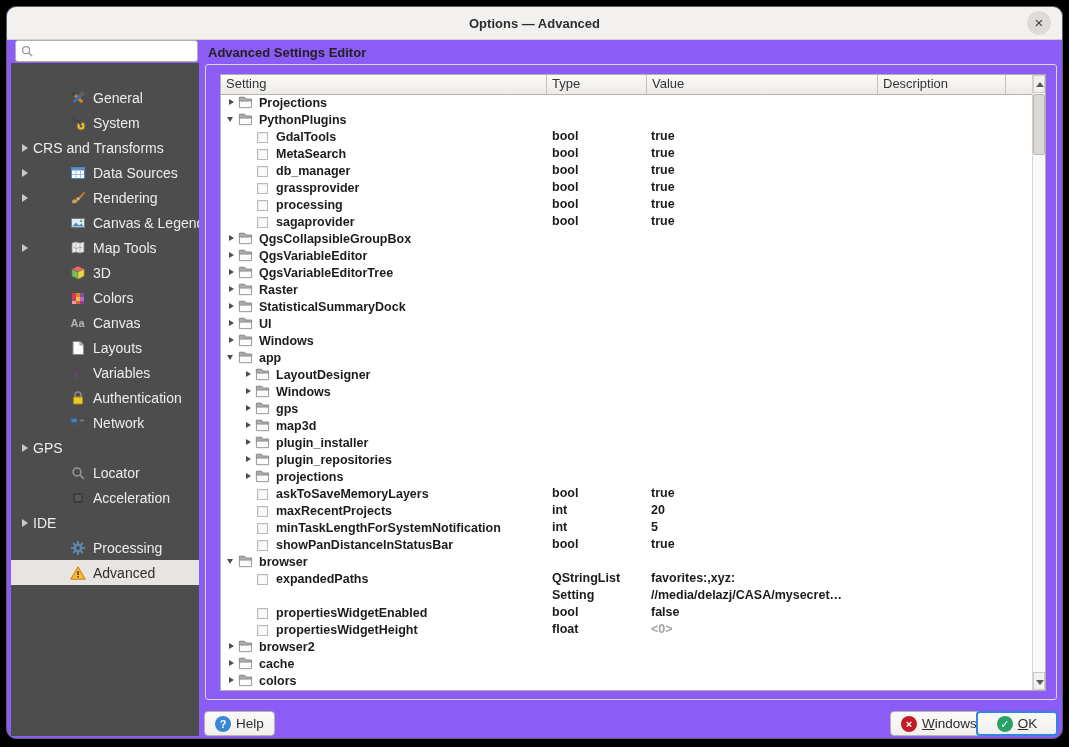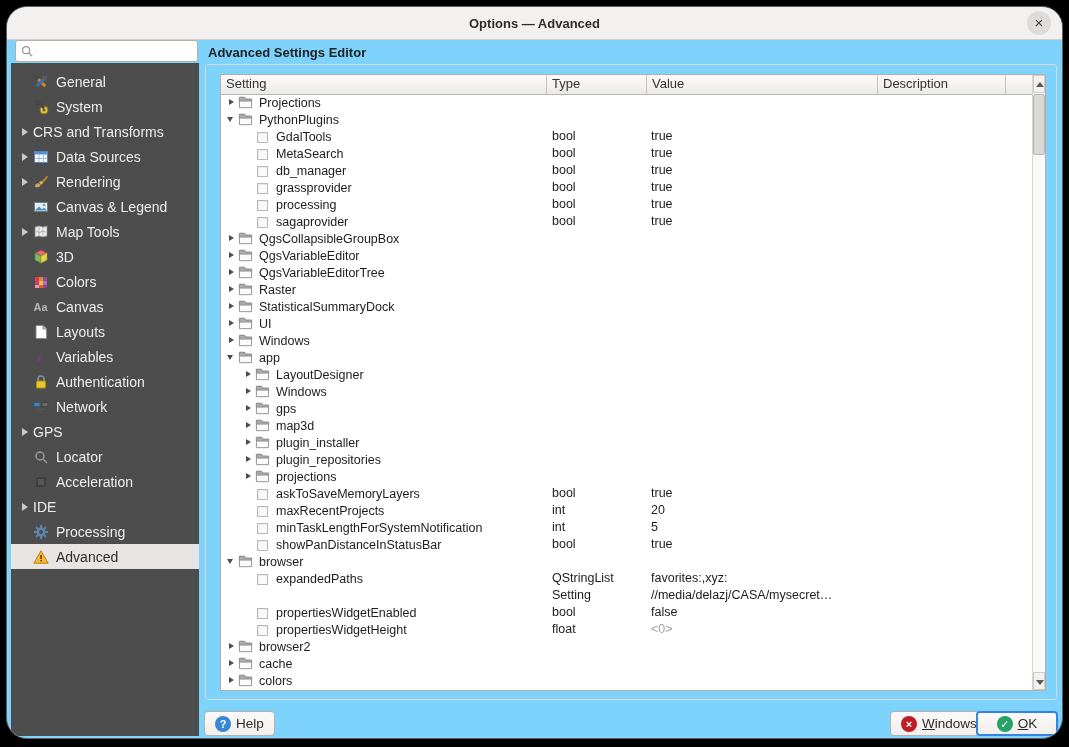--- a/index.html
+++ b/index.html
@@ -3,21 +3,21 @@
 <meta charset="utf-8">
 <style>
   html,body{margin:0;padding:0;}
   body{
     width:1069px;height:747px;background:#000;position:relative;overflow:hidden;
     font-family:"Liberation Sans","DejaVu Sans",sans-serif;
     -webkit-font-smoothing:antialiased;
   }
   #window{
     position:absolute;left:6px;top:6px;width:1057px;height:733px;
-    background:#7dd3fc;border-radius:21px;border:1px solid #606060;
+    background:#8b5cf6;border-radius:10px;border:1px solid #606060;
     box-sizing:border-box;overflow:hidden;
   }
   
   #titlebar{
     position:absolute;left:0;top:0;right:0;height:32px;
     background:#f3f1ef;border-bottom:1px solid #d2cec9;
     display:flex;align-items:center;justify-content:center;
   }
   #title{font-size:13px;font-weight:bold;color:#2d2d2d;}
   #close-btn{
@@ -28,54 +28,54 @@
   
   #search-wrap{position:absolute;left:8px;top:33px;width:183px;height:22px;}
   #search-input{
     width:100%;height:100%;box-sizing:border-box;border:1px solid #b3afab;border-radius:3px;
     background:#fff;padding:0 4px 0 22px;font-size:12px;color:#333;outline:none;
   }
   #search-icon{position:absolute;left:5px;top:4px;width:14px;height:14px;}
   
   #sidebar{
     position:absolute;left:4px;top:56px;width:188px;bottom:2px;
-    background:#4d4d4d;overflow:hidden;padding-top:6px;box-sizing:border-box;
+    background:#4d4d4d;overflow:hidden;padding-top:22px;box-sizing:border-box;
   }
   .side-item{
     height:25px;display:flex;align-items:center;padding-left:8px;
     color:#ededed;font-size:14px;white-space:nowrap;cursor:default;
   }
   .side-item.selected{background:#e7e4e1;color:#2f2f2f;}
   .sarrow{width:14px;height:25px;position:relative;flex:none;}
   .sarrow.has::after{
     content:"";position:absolute;left:3px;top:9px;
     border-left:6px solid #c9c9c9;border-top:4px solid transparent;border-bottom:4px solid transparent;
   }
-  .sicon{width:16px;height:16px;flex:none;margin-right:7px;display:inline-block;}
+  .sicon{width:16px;height:16px;flex:none;margin-right:7px;display:inline-block;margin-left:37px;}
   .sicon svg{width:16px;height:16px;display:block;}
   
   #group-title{position:absolute;left:201px;top:38px;font-size:13px;font-weight:bold;color:#222;}
   #group-frame{
     position:absolute;left:198px;top:57px;width:852px;height:636px;
     border:1px solid #dbd8d4;border-radius:3px;box-sizing:border-box;
   }
   #tree{
     position:absolute;left:213px;top:67px;width:826px;height:617px;
     background:#fff;border:1px solid #b3afab;box-sizing:border-box;overflow:hidden;
   }
   #tree-header{
     position:absolute;left:0;top:0;right:13px;height:19px;display:flex;
     background:linear-gradient(#fcfbfa,#eceae7);border-bottom:1px solid #b8b4b0;
     font-size:13px;color:#333;
   }
   .hcell{
     box-sizing:border-box;border-right:1px solid #c6c2bd;padding:1px 0 0 5px;
     white-space:nowrap;overflow:hidden;
   }
-  #tree-rows{position:absolute;left:0;top:19px;right:13px;bottom:0;overflow:hidden;}
+  #tree-rows{position:absolute;left:0;top:19px;right:13px;bottom:0;overflow:hidden;font-weight:bold;}
   .trow{height:17px;position:relative;font-size:12.5px;color:#1c1c1c;white-space:nowrap;}
   .cell-setting{position:absolute;left:0;top:0;width:326px;height:17px;display:flex;align-items:center;overflow:hidden;}
   .cell-type{position:absolute;left:331px;top:0;width:96px;height:17px;line-height:17px;overflow:hidden;}
   .cell-value{position:absolute;left:430px;top:0;width:226px;height:17px;line-height:17px;overflow:hidden;}
   .cell-value.muted{color:#a3a3a3;}
   .tarrow{width:13px;height:17px;position:relative;flex:none;margin-left:4px;}
   .tarrow.c::after{content:"";position:absolute;left:4px;top:5px;
     border-left:5px solid #4e4e4e;border-top:3.5px solid transparent;border-bottom:3.5px solid transparent;}
   .tarrow.e::after{content:"";position:absolute;left:2px;top:6px;
     border-top:5px solid #4e4e4e;border-left:3.5px solid transparent;border-right:3.5px solid transparent;}

